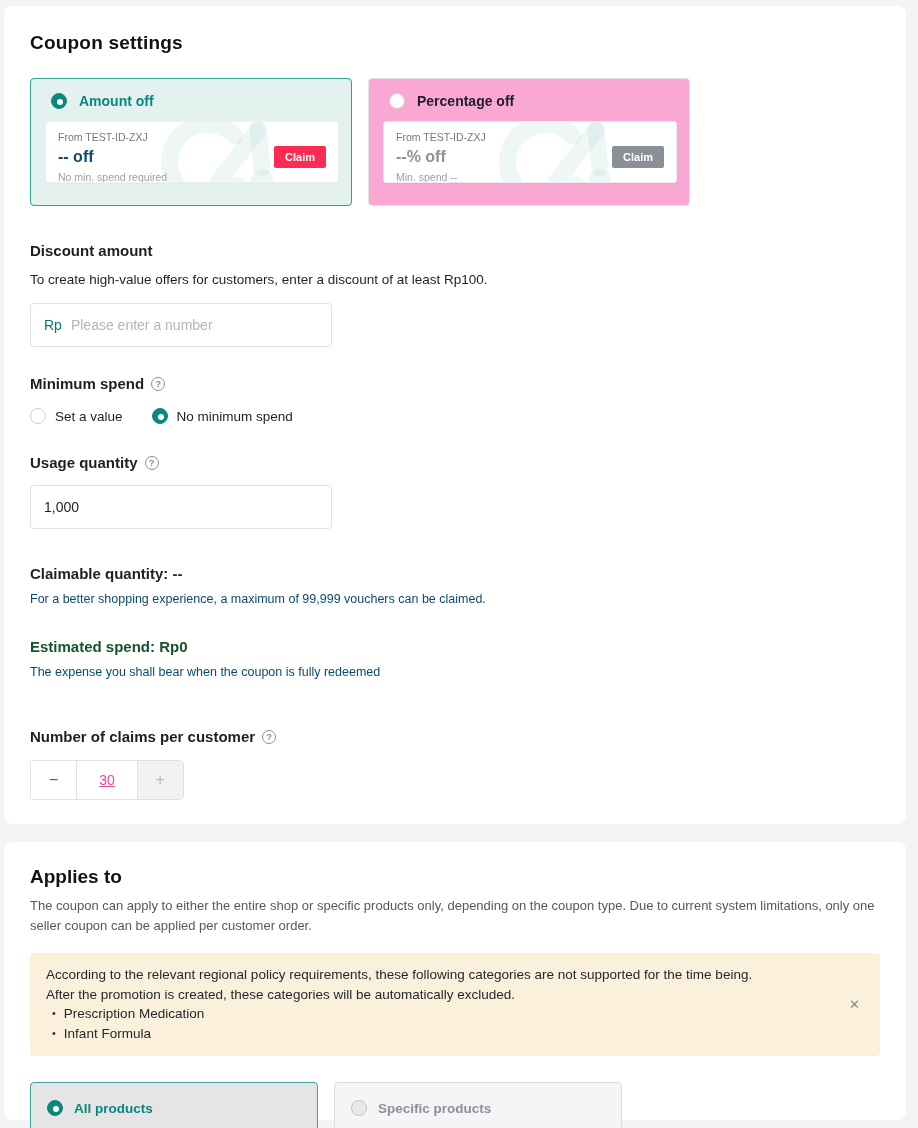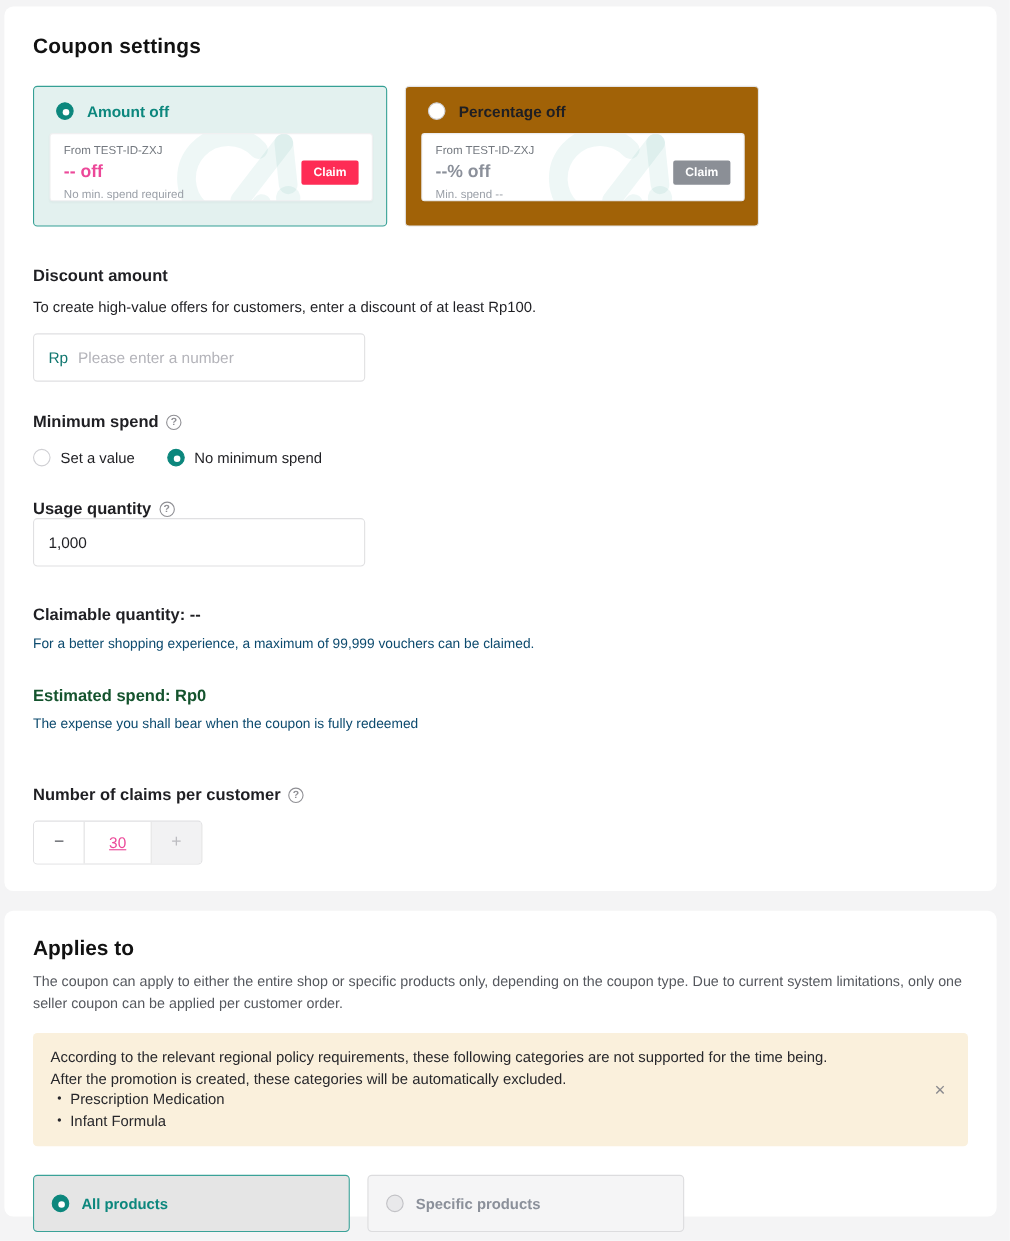--- a/index.html
+++ b/index.html
@@ -17,21 +17,21 @@
   }
   .card-1 { margin-top: 6px; padding: 26px 26px 24px 26px; }
   .card-2 { margin-top: 18px; padding: 24px 26px 38px 26px; height: 278px; }
 
   .page-title { font-size: 19px; font-weight: bold; color: #121212; letter-spacing: .2px; }
 
   
   .type-row { display: flex; gap: 16px; margin-top: 24px; }
   .type-card {
     width: 322px; height: 128px; border-radius: 4px;
-    border: 1px solid #e4e4e6; background: #a16207; padding: 14px 12px 12px 14px;
+    border: 1px solid #e4e4e6; background: #f9a8d4; padding: 14px 12px 12px 14px;
     cursor: pointer;
   }
   .type-card.selected { border-color: #35a095; background: #e3f1ef; }
   .type-head { display: flex; align-items: center; gap: 12px; margin-left: 6px; }
   .type-label { font-size: 14px; font-weight: bold; color: #1f1f23; }
   .type-card.selected .type-label { color: #0c877d; }
 
   
   .radio { width: 16px; height: 16px; border-radius: 50%; border: 1px solid #cfcfd3; background: #fff; flex: 0 0 16px; position: relative; }
   .radio.checked { background: #0c877d; border-color: #0c877d; }
@@ -40,21 +40,21 @@
 
   
   .preview {
     position: relative; margin-top: 12px; background: #fff; border: 1px solid #f0f0f1;
     border-radius: 3px; padding: 9px 12px 8px 12px; height: 62px; overflow: hidden;
     box-shadow: 0 1px 2px rgba(0,0,0,.03);
   }
   .type-card:not(.selected) .preview { border-color: #ececee; }
   .preview-from { font-size: 10.5px; color: #73787f; position: relative; z-index: 2; }
   .preview-mid { display: flex; align-items: center; justify-content: space-between; margin-top: 3px; position: relative; z-index: 2; }
-  .preview-value { font-size: 16px; font-weight: bold; color: #ec4899; }
+  .preview-value { font-size: 16px; font-weight: bold; color: #0c4a6e; }
   .preview-value.gray { color: #8b909a; }
   .claim-btn { font-size: 11px; font-weight: bold; color: #fff; background: #fe2c55; border: none; border-radius: 2px; padding: 5px 11px; cursor: pointer; }
   .claim-btn.gray { background: #8b8f96; }
   .preview-cond { font-size: 10.5px; color: #9ba0a8; margin-top: 3px; position: relative; z-index: 2; }
   .watermark { position: absolute; right: 48px; top: -14px; z-index: 1; }
 
   
   .sec-head { font-size: 15px; font-weight: bold; color: #1f1f23; display: flex; align-items: center; gap: 7px; }
   .sec-head.muted { color: #14532d; }
   .help-icon {
@@ -185,21 +185,21 @@
     <div class="radio-opt">
       <span class="radio checked"></span>
       <span class="radio-opt-label">No minimum spend</span>
     </div>
   </div>
 
   <div class="sec-head mt-30">
     <span>Usage quantity</span>
     <span class="help-icon">?</span>
   </div>
-  <div class="input-box" style="margin-top:0">
+  <div class="input-box" style="margin-top:14px">
     <input type="text" value="1,000" style="">
   </div>
 
   <div class="sec-head mt-36">Claimable quantity: --</div>
   <div class="sec-caption">For a better shopping experience, a maximum of 99,999 vouchers can be claimed.</div>
 
   <div class="sec-head muted mt-32">Estimated spend: Rp0</div>
   <div class="sec-caption">The expense you shall bear when the coupon is fully redeemed</div>
 
   <div class="sec-head mt-32" style="margin-top:49px">

